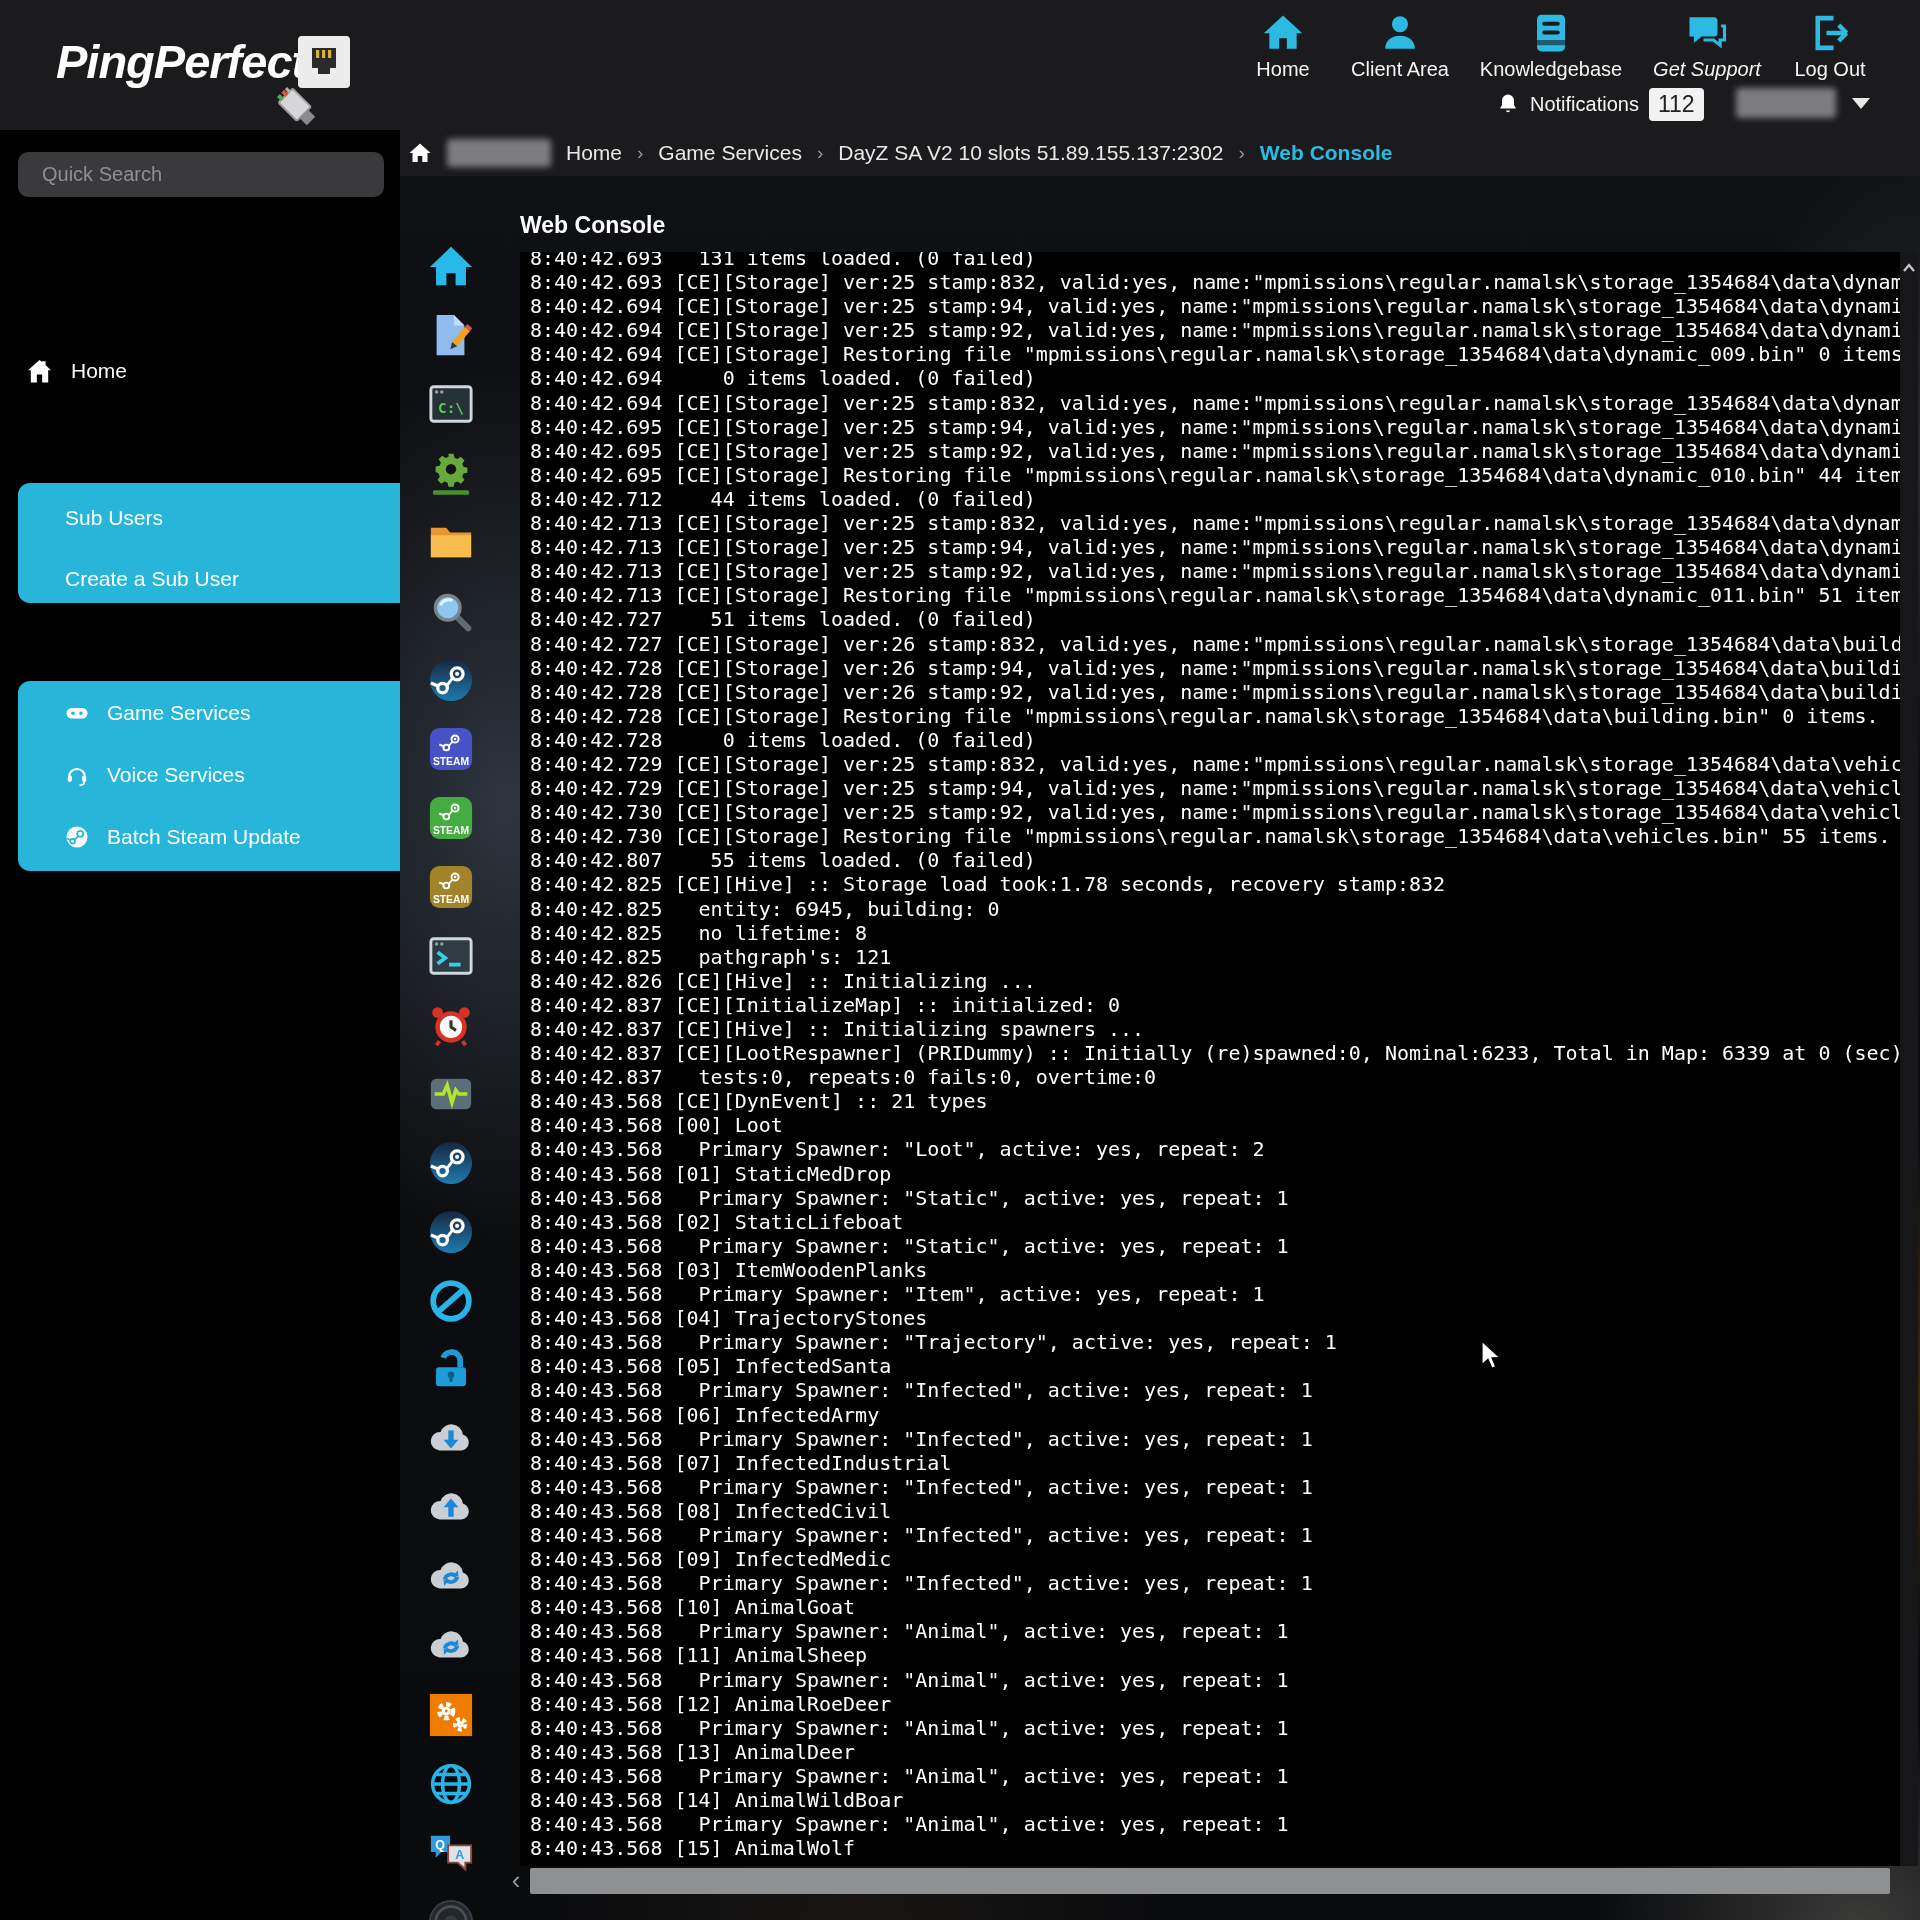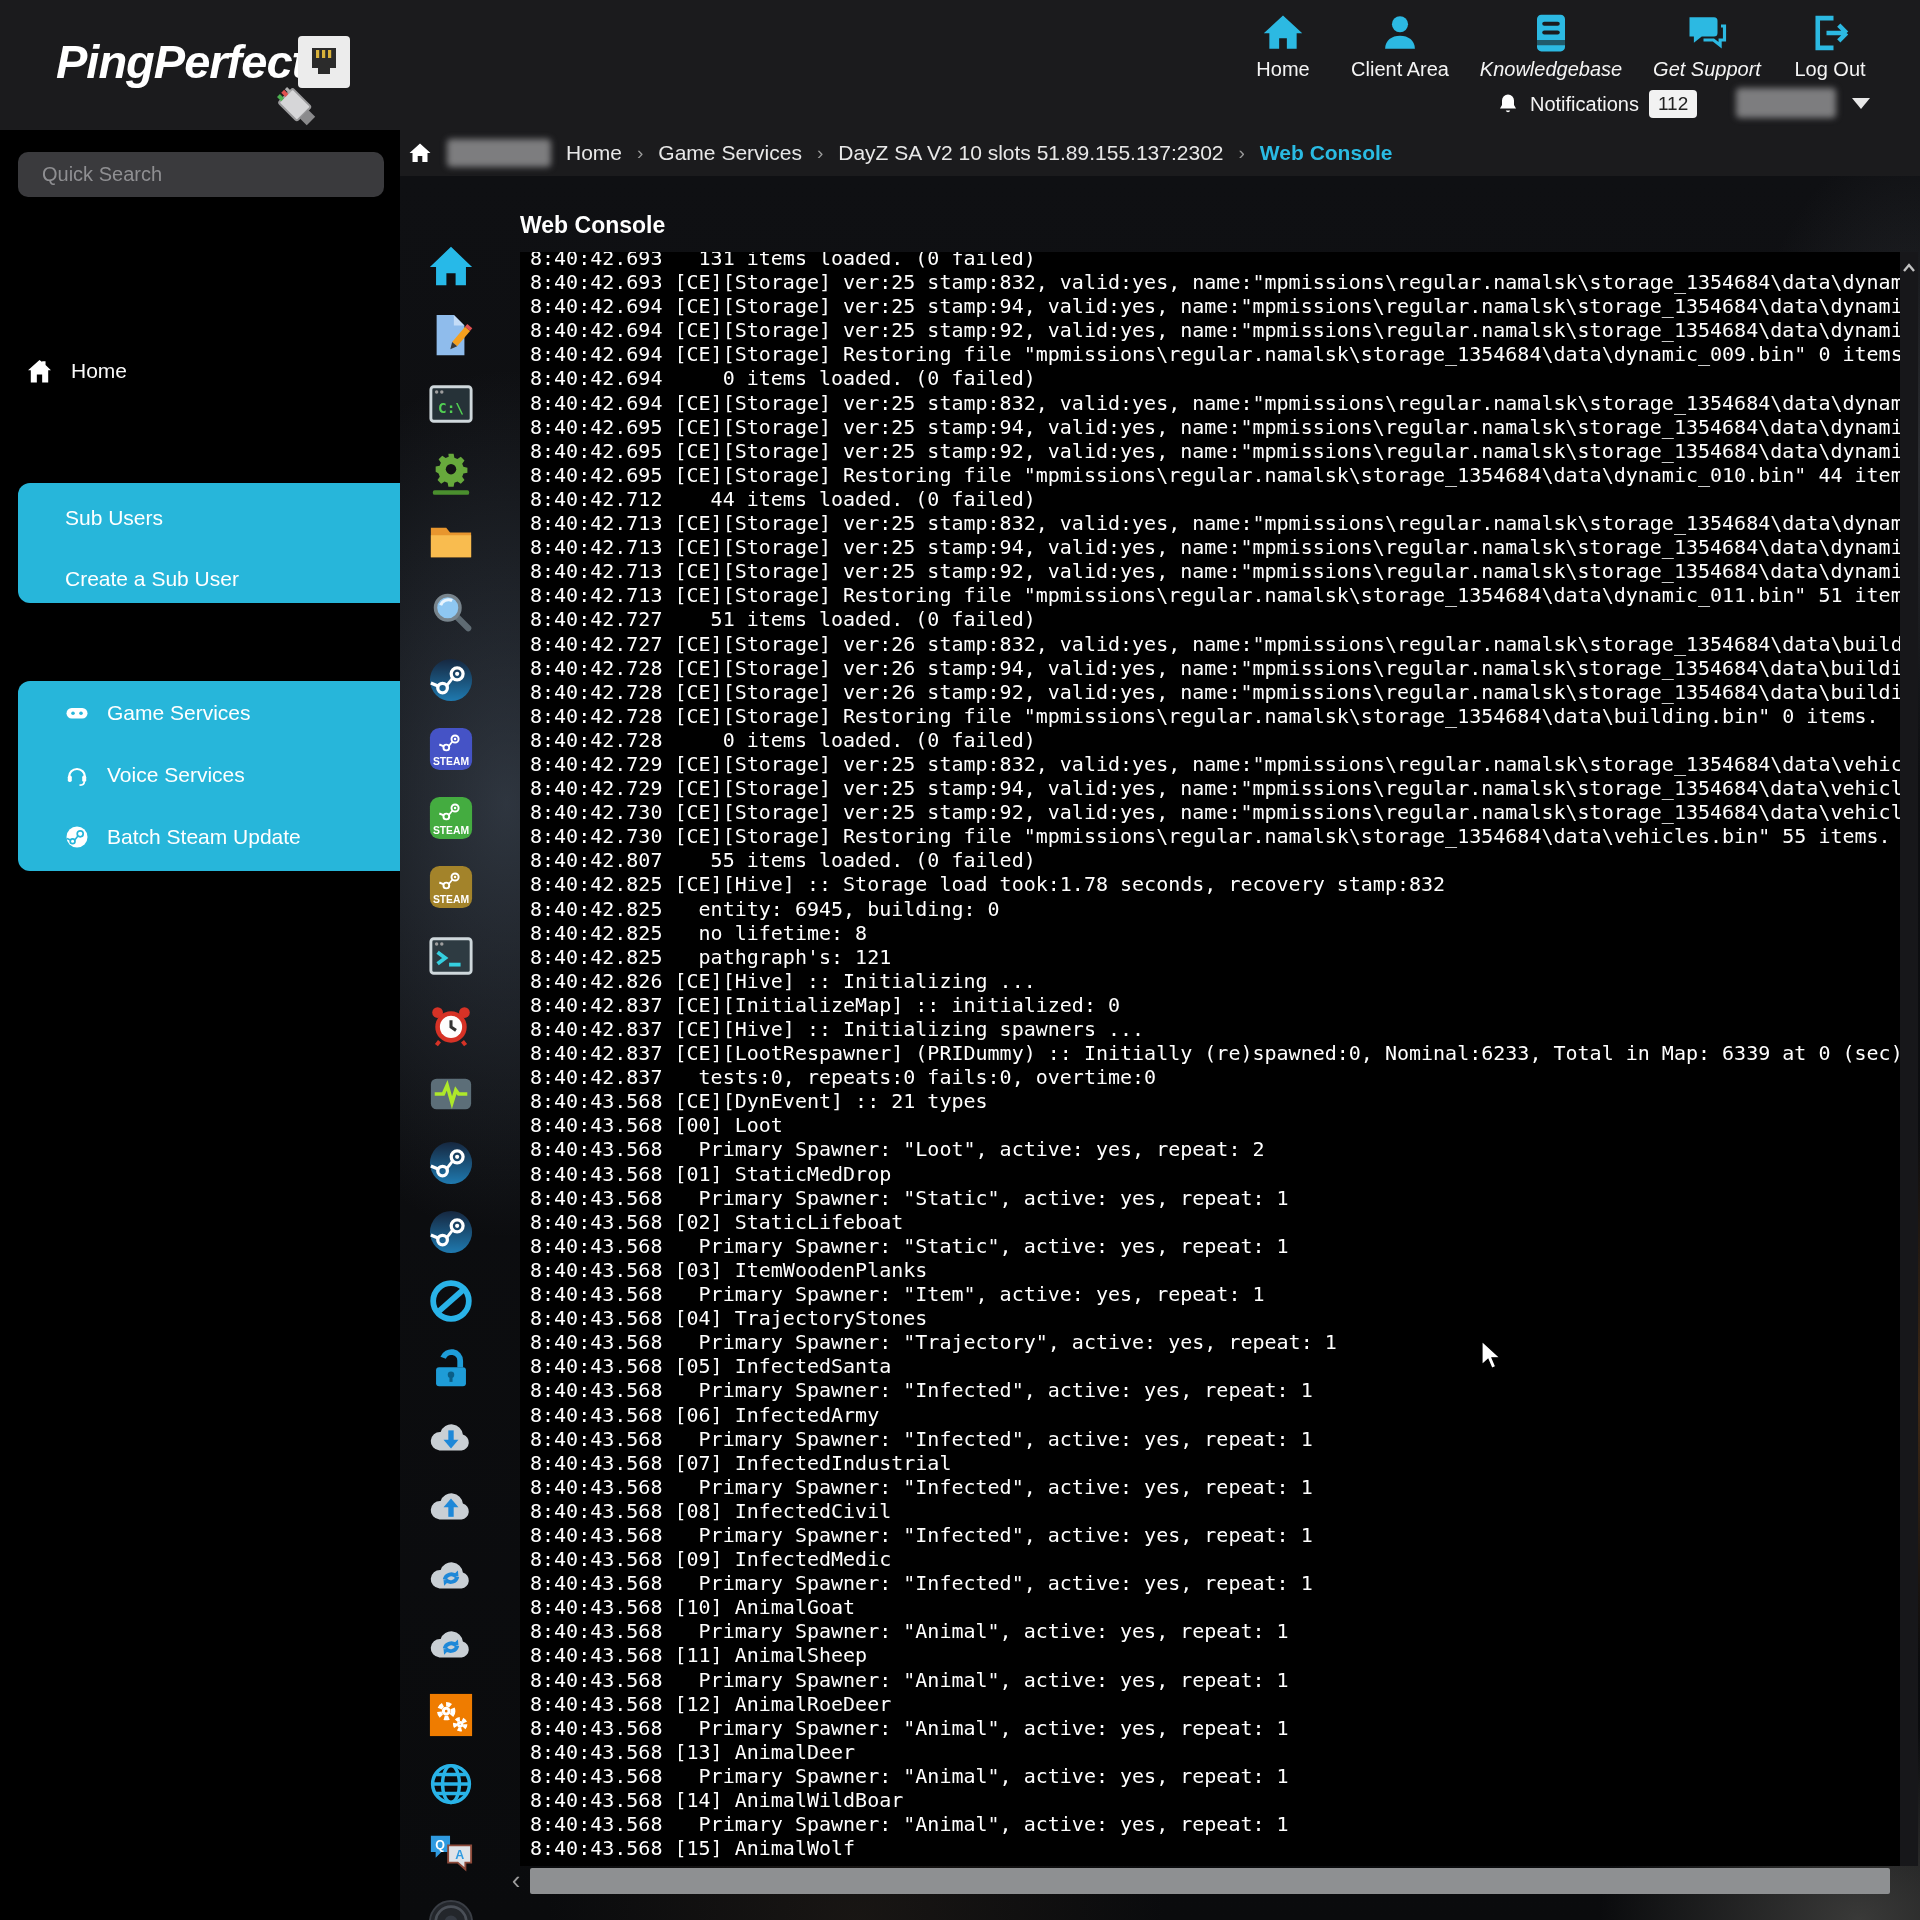--- a/index.html
+++ b/index.html
@@ -9,24 +9,24 @@
 
   
   .header { position:absolute; left:0; top:0; width:1920px; height:130px; background:#1b1b1d; }
   .logo-text { position:absolute; left:56px; top:34px; font-size:47px; font-weight:bold; font-style:italic; color:#fff; letter-spacing:-1px; }
   .logo-plug { position:absolute; left:262px; top:32px; }
   .alert { position:absolute; left:412px; top:72px; height:36px; display:flex; align-items:center; gap:12px; }
   .alert-text { color:#f2f2f2; font-size:21px; }
   .nav-item { position:absolute; top:12px; width:150px; text-align:center; cursor:pointer; }
   .nav-item svg { width:42px; height:42px; display:block; margin:0 auto 4px; }
   .nav-label { color:#f5f5f5; font-size:20px; }
-  .nav-home { left:1208px; } .nav-client { left:1325px; } .nav-kb { left:1476px;font-style:italic; } .nav-support { left:1632px;font-style:italic; } .nav-logout { left:1755px; }
+  .nav-home { left:1208px; } .nav-client { left:1325px; } .nav-kb { left:1476px; } .nav-support { left:1632px;font-style:italic; } .nav-logout { left:1755px; }
   .notif-row { position:absolute; left:1496px; top:86px; height:36px; display:flex; align-items:center; gap:10px;justify-content:flex-end; }
   .notif-label { color:#f5f5f5; font-size:20px; }
-  .notif-badge { background:#f2f2f2; color:#222; font-size:19px; padding:3px 9px; border-radius:4px; }
+  .notif-badge { background:#f2f2f2; color:#222; font-size:23px; padding:3px 9px; border-radius:4px; }
   .account { position:absolute; left:1736px; top:88px; display:flex; align-items:center; gap:16px; }
   .blur-box { width:100px; height:30px; background:#7d7d7f; border-radius:4px; filter:blur(3px); }
   .caret-down { width:0; height:0; border-left:9px solid transparent; border-right:9px solid transparent; border-top:11px solid #e8e8e8; }
 
   
   .crumbbar { position:absolute; left:400px; top:130px; width:1520px; height:46px; background:#1b1b1d; }
   .crumbs { position:absolute; left:8px; top:0; height:46px; display:flex; align-items:center; gap:15px; font-size:21px; color:#e8e8e8; }
   .crumb-blur { width:104px; height:28px; background:#7d7d7f; border-radius:4px; filter:blur(3px); }
   .crumb-sep { color:#9a9a9a; font-size:19px; }
   .crumb-current { color:#2abbe3; font-weight:bold; }

